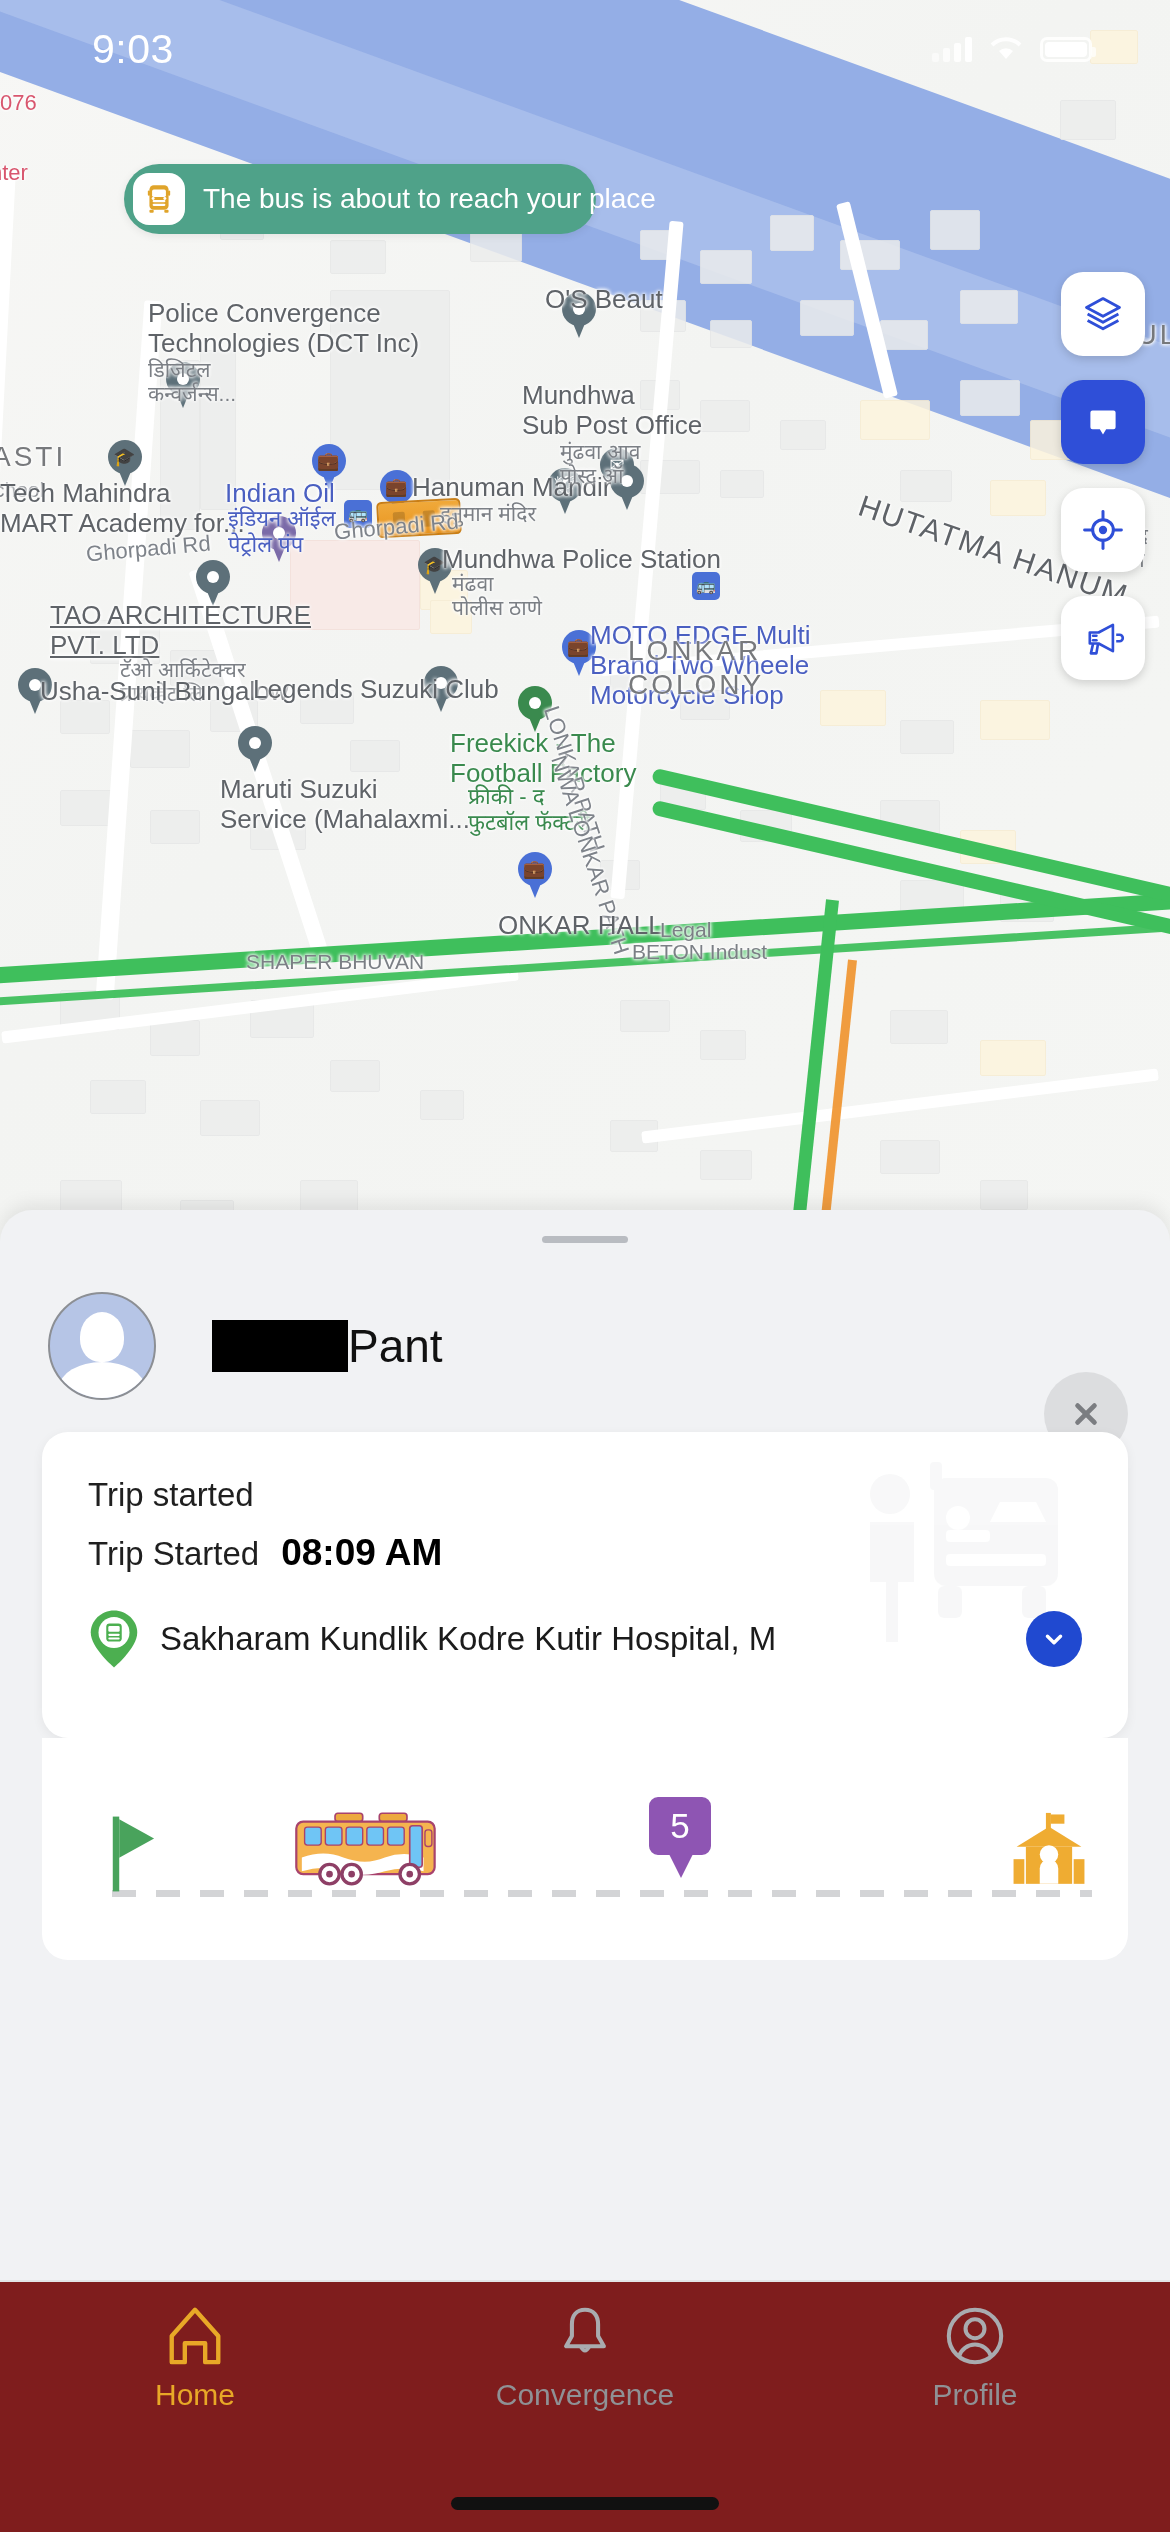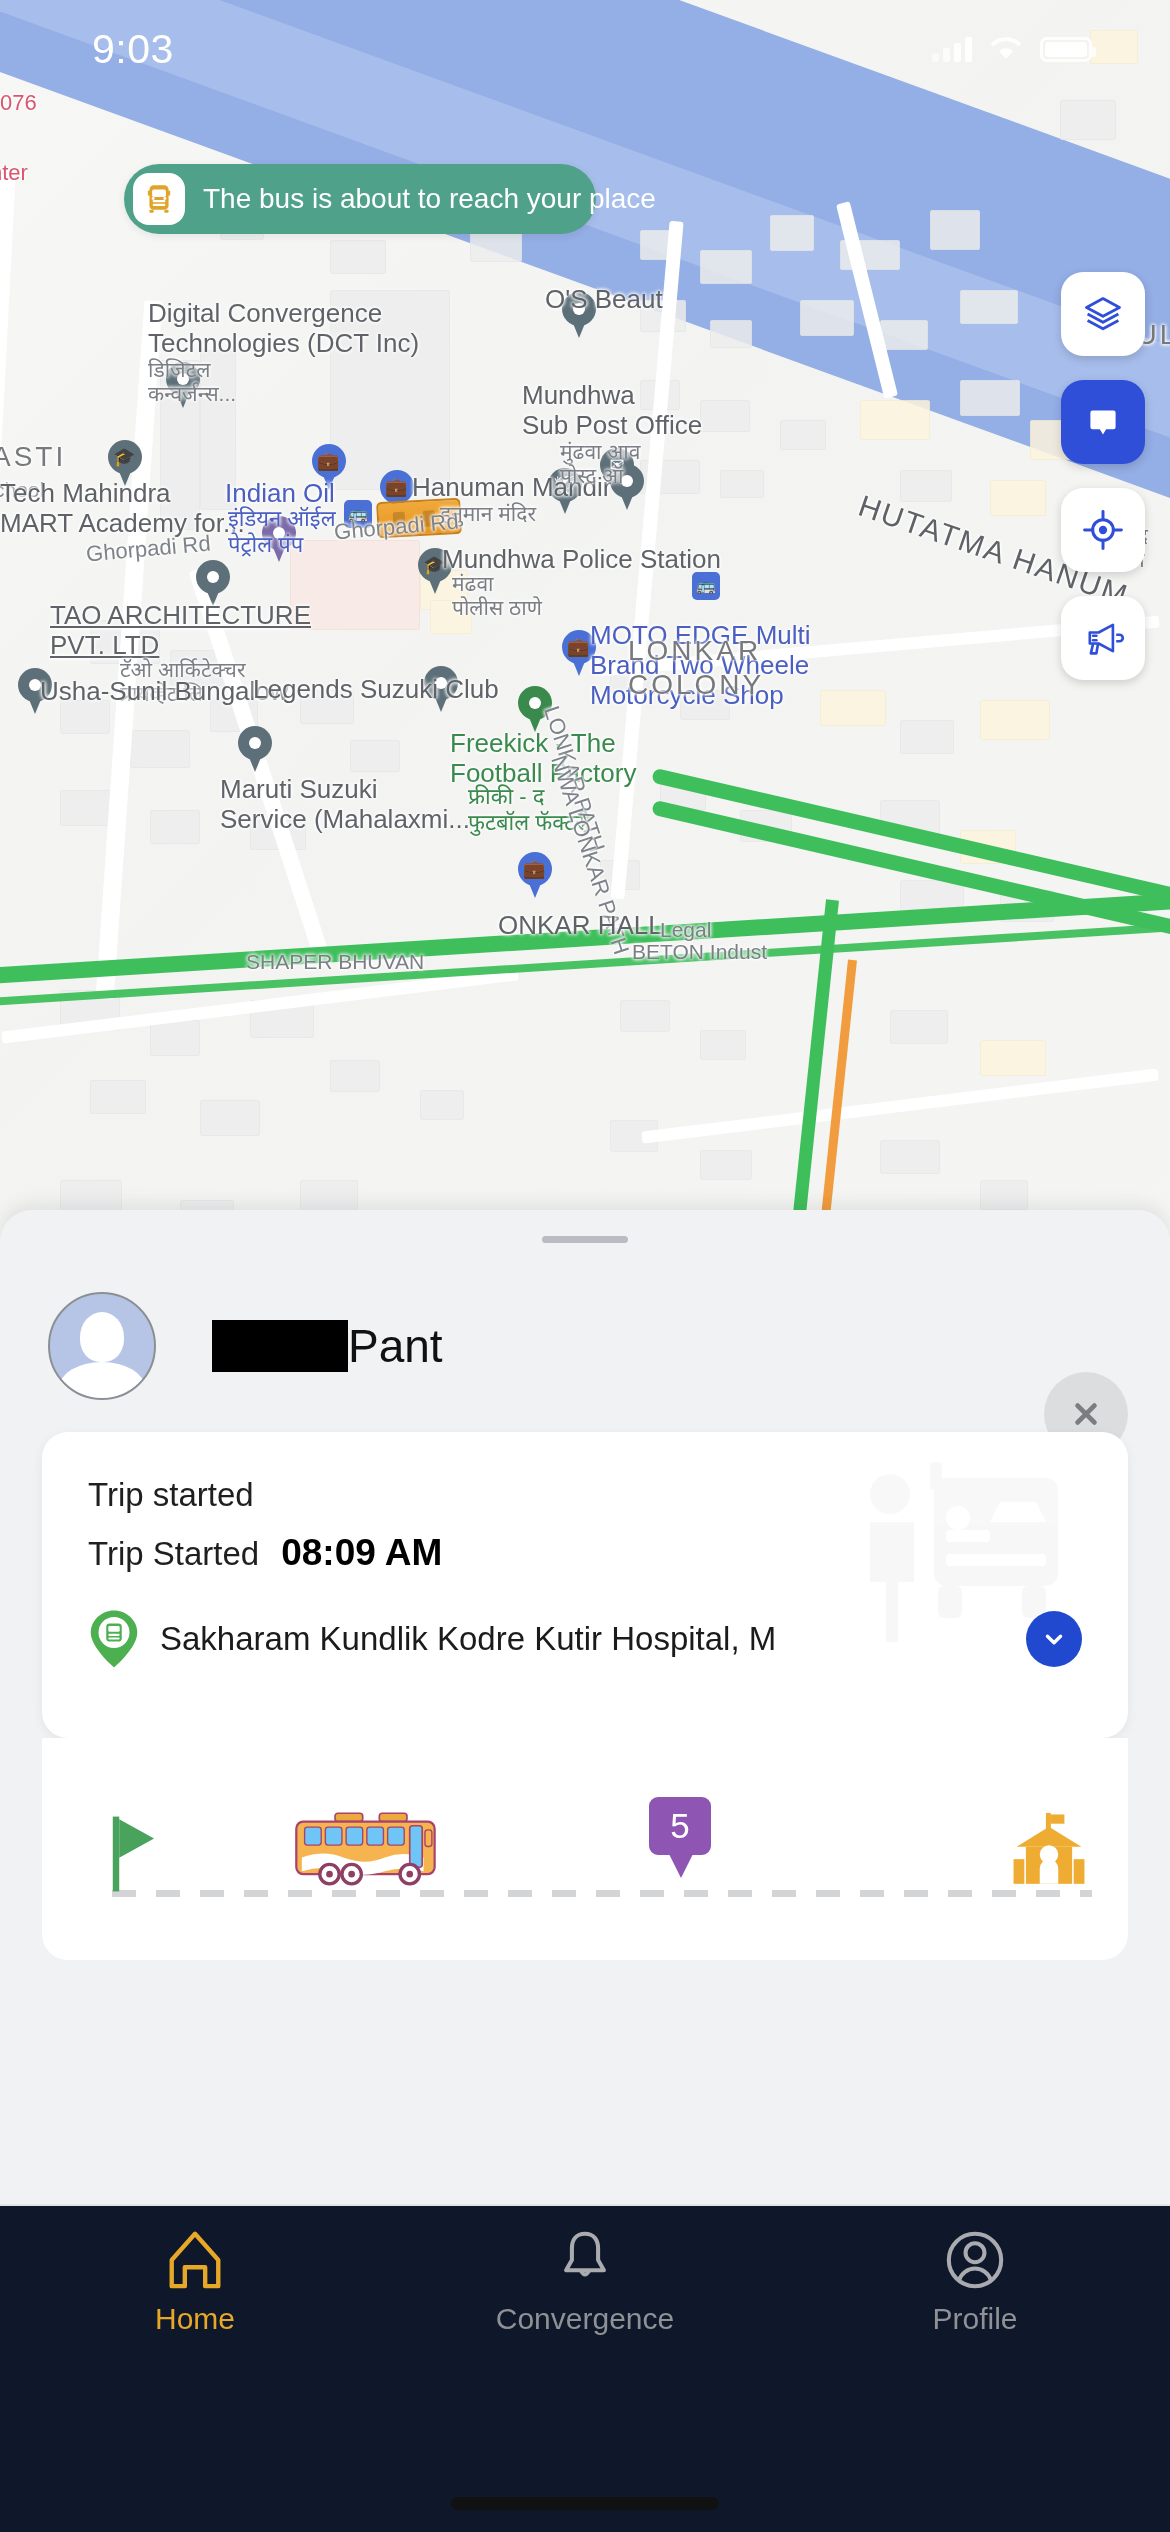--- a/index.html
+++ b/index.html
@@ -356,22 +356,22 @@
     position:absolute; left: 22px; top: 58px;
     width: 0; height: 0;
     border-left: 13px solid transparent;
     border-right: 13px solid transparent;
     border-top: 26px solid #8e55b3;
   }
   .school-ic { position: absolute; right: 42px; top: 72px; width: 74px; height: 86px; }
 
   
   .tabbar {
-    position: absolute; left: 0; bottom: 0; width: 1170px; height: 328px;
-    background: #0f172a;
+    position: absolute; left: 0; bottom: 0; width: 1170px; height: 252px;
+    background: #7f1d1d;
     border-top: 2px solid #e3e4e6;
     display: flex; z-index: 80;
   }
   .tab {
     flex: 1; display: flex; flex-direction: column;
     align-items: center; padding-top: 22px; gap: 10px;
   }
   .tab .lbl { font-size: 30px; color: #8f9195; }
   .tab.active .lbl { color: #e8a827; }
   .homebar {
@@ -575,21 +575,21 @@
     <div class="busstop" style="left:344px;top:500px">🚌</div>
     <div class="busstop" style="left:692px;top:572px">🚌</div>
 
     <div class="bus-marker"></div>
 
     <div id="map-labels">
         <div class="mlabel sm" style="left: 0px; top: 90px; color: rgb(216, 86, 110);">076</div>
         <div class="mlabel area" style="left: -8px; top: 440px;">ASTI</div>
         <div class="mlabel dev" style="left: -6px; top: 478px;">chool</div>
         <div class="mlabel sm" style="left: -10px; top: 160px; color: rgb(216, 86, 110);">nter</div>
-        <div class="mlabel " style="left: 148px; top: 298px;">Digital Convergence
+        <div class="mlabel " style="left: 148px; top: 298px;">Police Convergence
 Technologies (DCT Inc)</div>
         <div class="mlabel dev" style="left: 148px; top: 358px;">डिजिटल
 कन्वर्जन्स...</div>
         <div class="mlabel " style="left: 0px; top: 478px;">Tech Mahindra
 MART Academy for...</div>
         <div class="mlabel blue" style="left: 225px; top: 478px;">Indian Oil</div>
         <div class="mlabel blue sm" style="left: 228px; top: 506px;">इंडियन ऑईल
 पेट्रोल पंप</div>
         <div class="mlabel " style="left: 412px; top: 472px;">Hanuman Mandir</div>
         <div class="mlabel dev" style="left: 440px; top: 502px;">हनुमान मंदिर</div>

